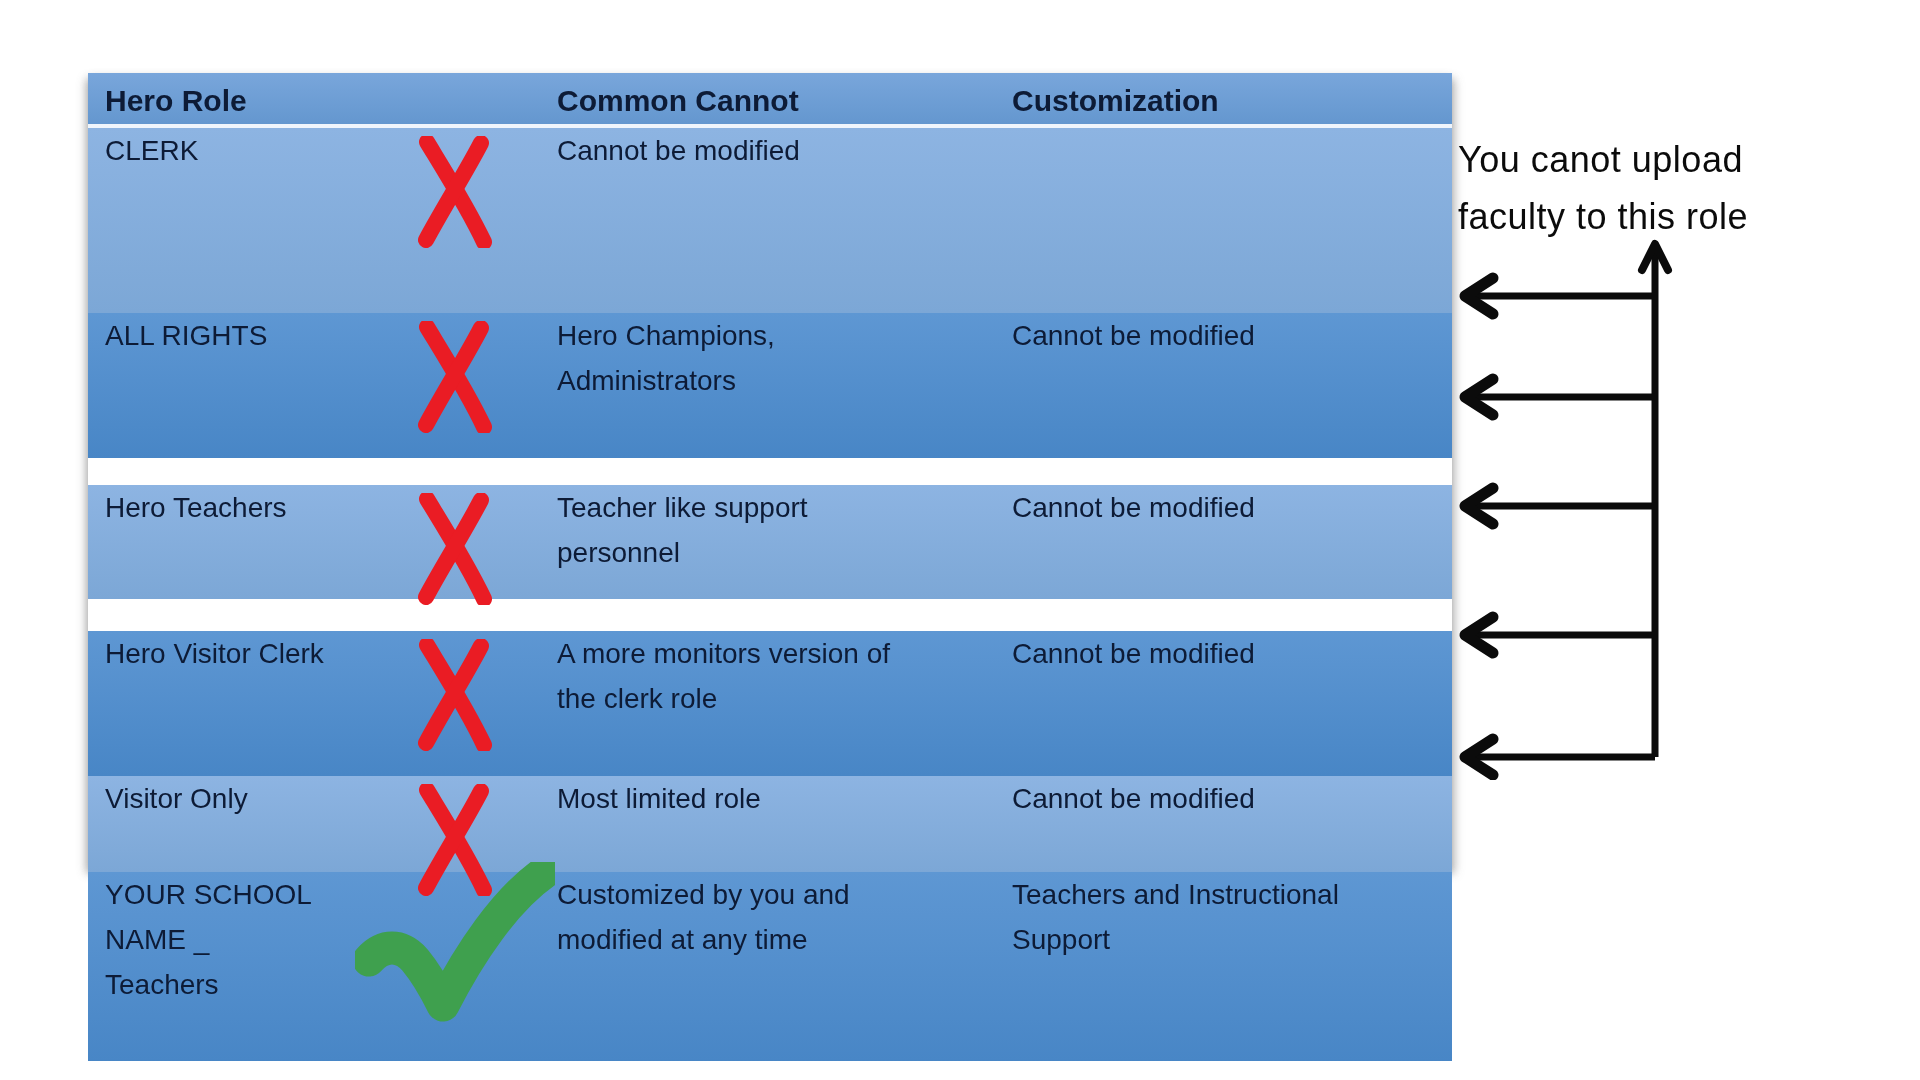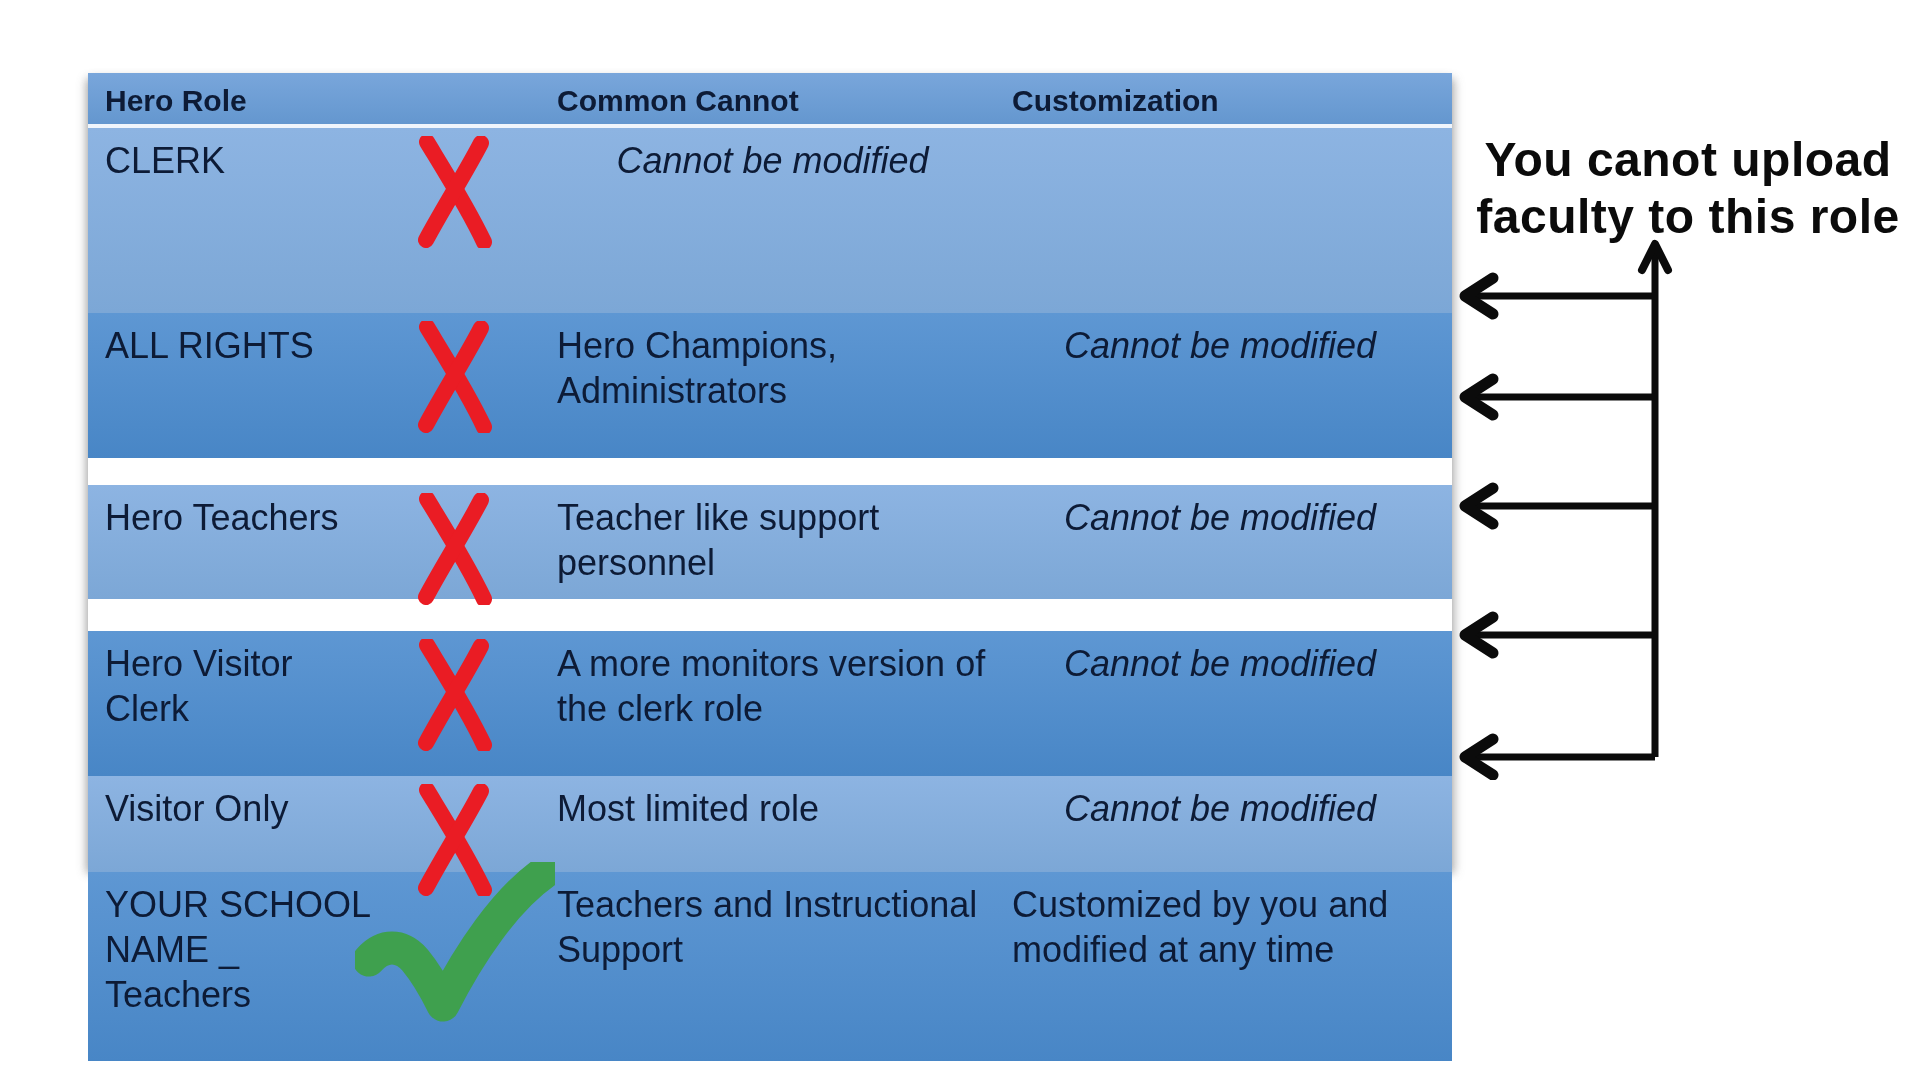--- a/index.html
+++ b/index.html
@@ -31,35 +31,35 @@
   }
   .trow.band-light{background:linear-gradient(var(--row-light-top,#8db4e2),var(--row-light-bottom,#7ca7d6));}
   .trow.band-dark{background:linear-gradient(var(--row-dark-top,#5e97d3),var(--row-dark-bottom,#4886c6));}
   .trow:nth-child(1){height:185px;}
   .trow:nth-child(2){height:145px;}
   .trow:nth-child(3){height:114px;margin-top:27px;}
   .trow:nth-child(4){height:145px;margin-top:32px;}
   .trow:nth-child(5){height:96px;}
   .trow:nth-child(6){height:189px;}
   .td{
-    font-size:36px;line-height:45px;padding-top:10px;
+    font-size:28px;line-height:45px;
     white-space:pre-line;
   }
   .col-role{padding-left:17px;}
   .col-users,.col-custom{padding-right:24px;}
-  .td.italic{font-style:italic;text-align:center;}
+  .td.italic{}
   .cell-mark{position:relative;overflow:visible;}
   .mark-x{position:absolute;left:46px;top:8px;width:78px;height:112px;z-index:3;}
   .mark-check{position:absolute;left:-15px;top:-10px;width:200px;height:175px;z-index:3;}
 
   
   .annotation{
     position:absolute;left:1458px;top:131px;width:460px;
-    font-size:48px;font-weight:bold;letter-spacing:.5px;line-height:57px;
-    color:var(--arrow-black,#0b0b0b);text-align:center;white-space:pre-line;
+    font-size:36px;font-weight:normal;letter-spacing:.5px;line-height:57px;
+    color:var(--arrow-black,#0b0b0b);white-space:pre-line;
   }
   .arrows{position:absolute;left:1455px;top:230px;width:240px;height:550px;}
 </style>
 </head>
 <body>
 
 <div class="canvas">
 
   <div class="role-table">
     <div class="thead">
@@ -138,24 +138,24 @@
 
     <div class="trow band-dark">
       <div class="td col-role">YOUR SCHOOL NAME _
 Teachers</div>
       <div class="td cell-mark">
         
         <svg class="mark-check" viewBox="0 0 200 175" fill="none" style="display: block;">
           <path d="M14 98 C 28 82, 46 82, 60 98 C 70 110, 79 125, 88 143 C 114 92, 150 38, 190 10" stroke="var(--check-green)" stroke-width="33" stroke-linecap="round" stroke-linejoin="round"></path>
         </svg>
       </div>
+      <div class="td col-custom">Customized by you and
+modified at any time</div>
       <div class="td col-users">Teachers and Instructional
 Support</div>
-      <div class="td col-custom">Customized by you and
-modified at any time</div>
     </div>
   </div>
   </div>
 
   <div class="annotation">You canot upload
 faculty to this role</div>
 
   <svg class="arrows" viewBox="0 0 240 550" fill="none">
 
     <g>

